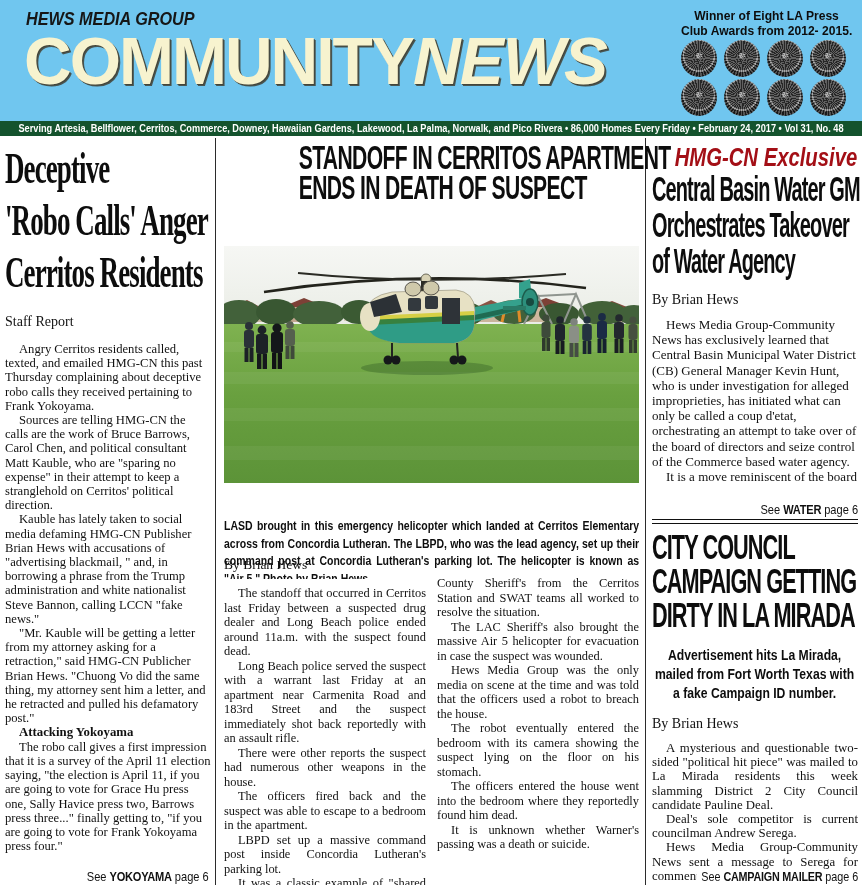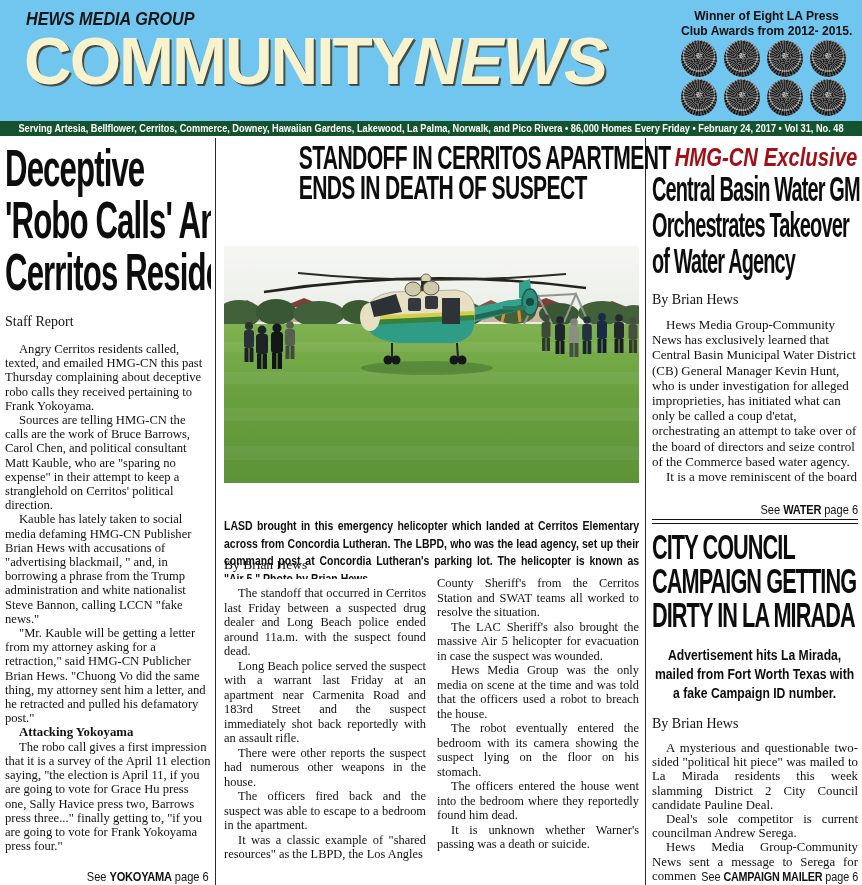--- a/index.html
+++ b/index.html
@@ -29,21 +29,21 @@
   .bar-inner{display:block;width:125%;transform:scaleX(.8);transform-origin:0 50%;
              color:#fff;font-family:"Liberation Sans",sans-serif;font-weight:bold;
              font-size:11.5px;line-height:15px;text-align:center;white-space:nowrap;}
 
   
   .vdiv{position:absolute;top:138px;bottom:0;width:1px;background:#2b2b2b;}
 
   
   .hl{font-family:"Liberation Sans",sans-serif;font-weight:bold;color:#0d0d0d;margin:0;}
   .hl .line{display:block;white-space:nowrap;}
-  .hl-left{font-size:52px;line-height:52px;letter-spacing:-1.5px;}
+  .hl-left{font-size:45px;line-height:52px;letter-spacing:-1.5px;font-family:Liberation Serif, serif;}
   .hl-left .line{transform:scaleX(.60);transform-origin:0 50%;}
   .hl-center{font-size:33px;line-height:30px;letter-spacing:-1px;text-align:center;}
   .hl-center .line{transform:scaleX(.64);transform-origin:50% 50%;}
   .hl-right{font-size:35px;line-height:36px;letter-spacing:-1.5px;}
   .hl-right .line{transform:scaleX(.57);transform-origin:0 50%;}
   .hl-city{font-size:35px;line-height:34px;letter-spacing:-1.5px;}
   .hl-city .line{transform:scaleX(.62);transform-origin:0 50%;}
 
   
   .col-left{position:absolute;left:5px;top:142px;width:206px;height:743px;overflow:hidden;}
@@ -324,20 +324,21 @@
     <span class="caption-inner">LASD brought in this emergency helicopter which landed at Cerritos Elementary across from Concordia Lutheran. The LBPD, who was the lead agency, set up their command post at Concordia Lutheran's parking lot. The helicopter is known as "Air 5." Photo by Brian Hews.</span>
   </div>
 
   <div class="center-col1">
     <div class="byline-c">By Brian Hews</div>
     <div class="body-c">
       <p>The standoff that occurred in Cerritos last Friday between a suspected drug dealer and Long Beach police ended around 11a.m. with the suspect found dead.</p>
       <p>Long Beach police served the suspect with a warrant last Friday  at an apartment near Carmenita Road and 183rd Street and the suspect immediately shot back reportedly with an assault rifle.</p>
       <p>There were other reports the suspect had numerous other weapons in the house.</p>
       <p>The officers fired back and the suspect was able to escape to a bedroom in the apartment.</p>
+      <p>LBPD set up a massive command post inside Concordia Lutheran's parking lot.</p>
       <p>It was a classic example of "shared resources" as the LBPD, the Los Angles</p>
     </div>
   </div>
 
   <div class="center-col2">
     <div class="body-c">
       <p class="noindent">County Sheriff's from the Cerritos Station and SWAT teams all worked to resolve the situation.</p>
       <p>The LAC Sheriff's also brought the massive Air 5 helicopter for evacuation in case the suspect was wounded.</p>
       <p>Hews Media Group was the only media on scene at the time and  was told that the officers used a robot to breach the house.</p>
       <p>The robot eventually entered the bedroom with its camera showing  the suspect lying on the floor on his stomach.</p>

